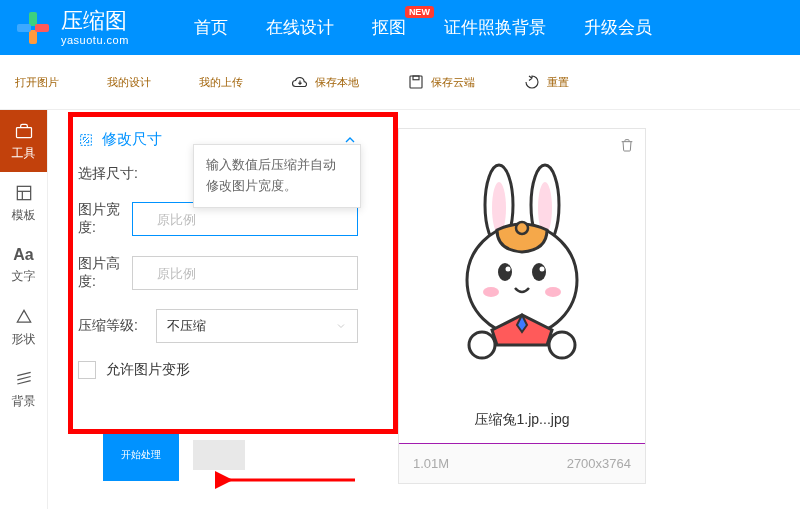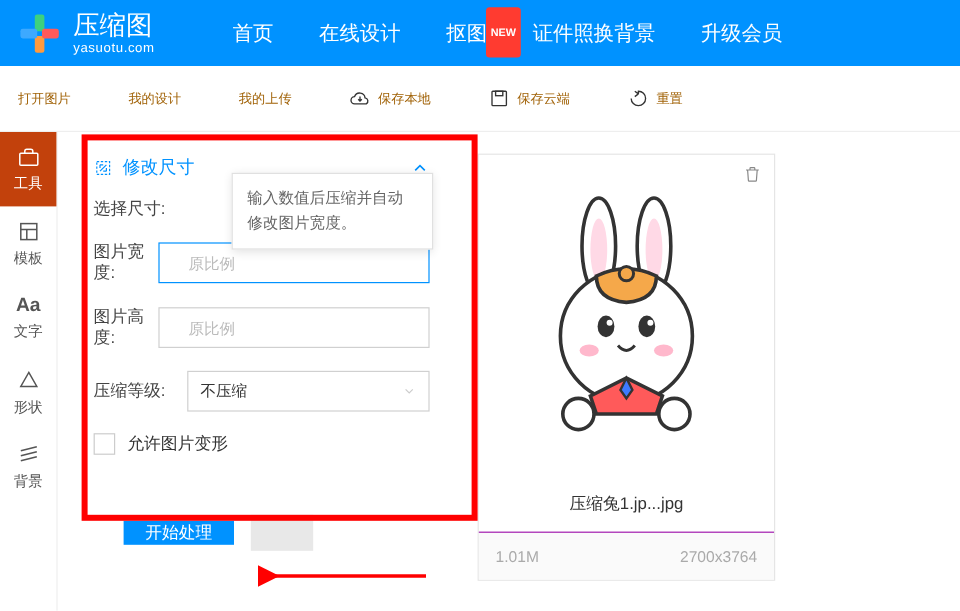--- a/index.html
+++ b/index.html
@@ -7,21 +7,21 @@
     
     .header { height: 55px; background: #0092ff; display: flex; align-items: center; padding: 0 15px; }
     .logo-block { display: flex; align-items: center; gap: 10px; }
     .logo-icon { width: 36px; height: 36px; position: relative; }
     .logo-icon svg { width: 100%; height: 100%; }
     .logo-text { color: #fff; line-height: 1.1; }
     .logo-text .cn { font-size: 22px; font-weight: 400; }
     .logo-text .en { font-size: 11px; letter-spacing: 0.5px; }
     .nav { display: flex; gap: 38px; margin-left: 65px; }
     .nav-item { color: #fff; font-size: 17px; cursor: pointer; position: relative; }
-    .nav-badge { position: absolute; top: -10px; right: -28px; background: #ff3b30; color: #fff; font-size: 9px; padding: 16px 4px; border-radius: 3px; font-weight: bold; }
+    .nav-badge { position: absolute; top: -10px; right: -28px; background: #ff3b30; color: #fff; font-size: 9px; padding: 1px 4px; border-radius: 3px; font-weight: bold; }
     
     .toolbar { height: 55px; display: flex; align-items: center; padding: 0 15px; gap: 48px; border-bottom: 1px solid #eee; }
     .toolbar-item { display: flex; align-items: center; gap: 6px; cursor: pointer; font-size: 11px; color: #a16207; }
     .toolbar-item svg { width: 18px; height: 18px; }
     
     .main { display: flex; height: calc(509px - 110px); }
     .sidebar { width: 48px; background: #fff; border-right: 1px solid #eee; display: flex; flex-direction: column; }
     .side-item { height: 62px; display: flex; flex-direction: column; align-items: center; justify-content: center; gap: 4px; cursor: pointer; font-size: 12px; color: #555; }
     .side-item.active { background: #c2410c; color: #fff; }
     .side-item svg { width: 20px; height: 20px; }
@@ -39,21 +39,21 @@
     .form-input.active { border-color: #0092ff; }
     .form-input::placeholder { color: #bbb; }
     .form-select { flex: 1; height: 34px; border: 1px solid #d0d0d0; padding: 0 10px; font-size: 13px; display: flex; align-items: center; justify-content: space-between; cursor: pointer; background: #fff; }
     .form-select .chev { color: #ccc; }
     .checkbox-row { display: flex; align-items: center; gap: 10px; }
     .checkbox { width: 18px; height: 18px; border: 1px solid #ccc; cursor: pointer; }
     
     .tooltip { position: absolute; top: 34px; left: 145px; width: 168px; background: #fff; border: 1px solid #e0e0e0; box-shadow: 0 2px 8px rgba(0,0,0,0.12); padding: 10px 12px; font-size: 13px; color: #666; line-height: 1.6; z-index: 10; }
     
     .btn-row { display: flex; gap: 14px; padding: 18px 30px 0 55px; align-items: center; }
-    .btn-primary { background: #0092ff; color: #fff; border: none; height: 20px; padding: 0 18px; font-size: 14px; cursor: pointer; }
+    .btn-primary { background: #0092ff; color: #fff; border: none; height: 52px; padding: 0 18px; font-size: 10px; cursor: pointer; }
     .btn-secondary { background: #e8e8e8; color: #999; border: none; height: 30px; width: 52px; font-size: 13px; cursor: pointer; }
     
     .arrow { position: absolute; top: 465px; left: 215px; z-index: 6; }
     
     .preview { flex: 1; padding: 18px 10px; }
     .preview-card { width: 248px; border: 1px solid #e5e5e5; background: #fff; position: relative; }
     .preview-del { position: absolute; top: 8px; right: 10px; cursor: pointer; color: #888; }
     .preview-img { width: 100%; height: 272px; display: flex; align-items: center; justify-content: center; }
     .preview-name { text-align: center; padding: 10px 8px 14px; font-size: 14px; color: #333; }
     .preview-meta { display: flex; justify-content: space-between; padding: 12px 14px; color: #aaa; font-size: 13px; background: #fafafa; border-top: 1px solid #a21caf; }

